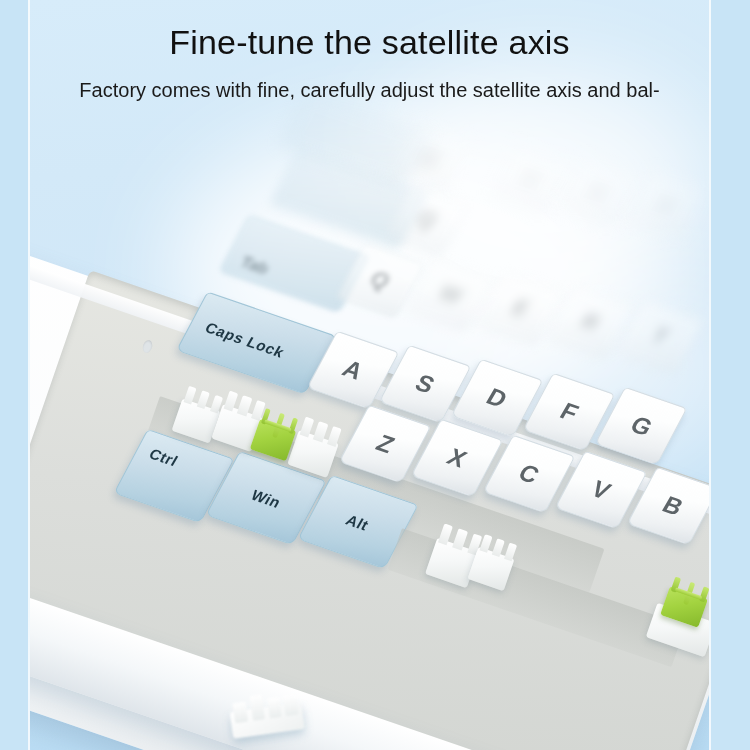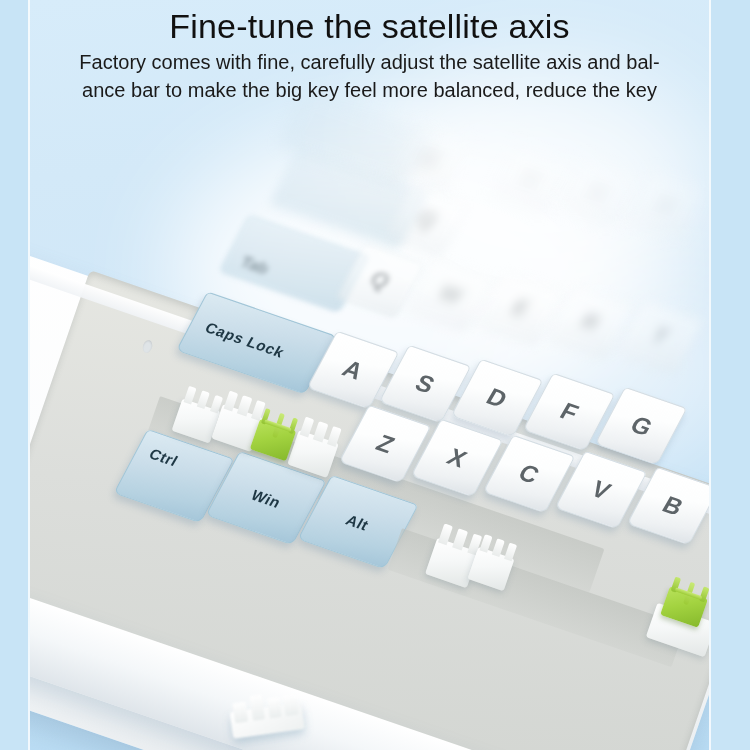--- a/index.html
+++ b/index.html
@@ -41,25 +41,25 @@
   .bloom-b { left:330px; top:60px;  width:360px; height:250px; background:rgba(255,255,255,.7); }
   .bloom-c { left:420px; top:250px; width:300px; height:230px; background:rgba(255,255,255,.45); }
 
   
   .textwrap {
     position:absolute; left:0; top:0; width:679px;
     z-index:40; text-align:center; padding:0 8px;
   }
   .title {
     font-size:34px; font-weight:400; color:#111; letter-spacing:.2px;
-    margin-top:8px; line-height:1.1;
+    margin-top:24px; line-height:1.1;
   }
   .subtitle {
     font-size:20px; font-weight:400; color:#1a1a1a;
-    line-height:1.36; margin-top:4px;
+    line-height:1.36; margin-top:16px;
   }
   .subtitle .ln { display:block; white-space:nowrap; }
 
   
   #kb {
     position:absolute; left:0; top:0; width:679px; height:750px;
     z-index:10;
   }
 
   
@@ -416,18 +416,17 @@
     </div>
 
     <div class="bloom bloom-a"></div>
     <div class="bloom bloom-b"></div>
     <div class="bloom bloom-c"></div>
 
     <div class="textwrap">
       <div class="title">Fine-tune the satellite axis</div>
       <div class="subtitle">
         <span class="ln">Factory comes with fine, carefully adjust the satellite axis and bal-</span>
-        <span class="ln">ance bar to make the big key feel more balanced, reduce the key</span>
       </div>
     </div>
 
   </div>
 </div>
 
 </body></html>

